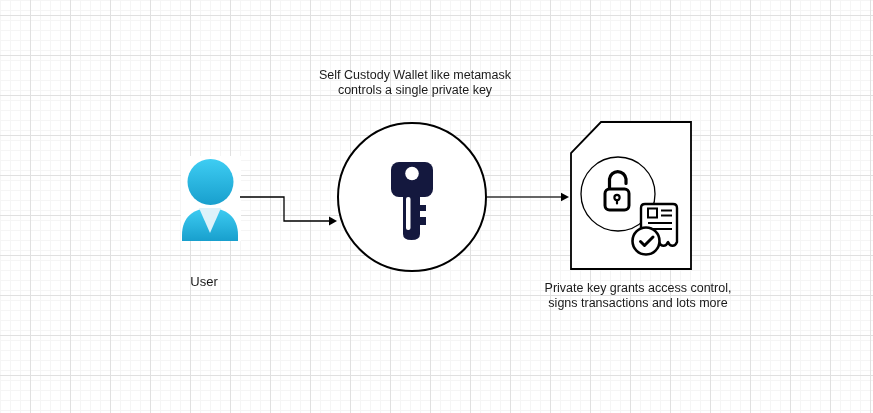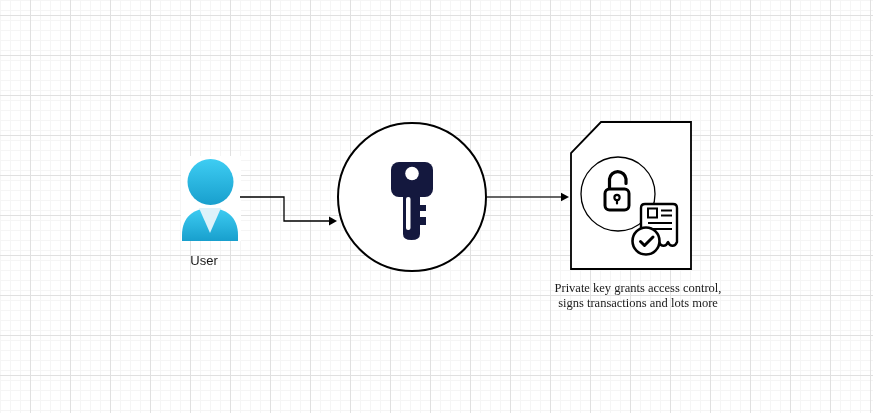--- a/index.html
+++ b/index.html
@@ -19,43 +19,45 @@
   }
   .lbl{
     position:absolute;
     text-align:center;
     font-size:12.5px;
     line-height:15px;
     white-space:pre-line;
     color:#1a1a1a;
   }
   .wallet-note{left:265px;top:68px;width:300px;}
-  .doc-note{left:488px;top:281px;width:300px;font-family:Liberation Serif, serif;}
+  .doc-note{left:488px;top:281px;width:300px;}
   .caption{left:219px;top:344px;width:400px;}
-  .user-label{left:164px;top:253px;width:80px;font-size:13px;}
+  .user-label{left:164px;top:274px;width:80px;font-size:13px;}
   .user-node{
     position:absolute;left:181px;top:156px;width:60px;height:85px;
     background:#ffffff;
   }
   .wallet-node{
     position:absolute;left:337px;top:122px;width:150px;height:150px;
     border:2px solid #000;border-radius:50%;background:#fff;
     box-sizing:border-box;
   }
   .wallet-node svg{position:absolute;left:51px;top:38px;}
   .arrow{position:absolute;}
   .arrow1{left:240px;top:190px;}
   .arrow2{left:487px;top:190px;}
   .doc-node{position:absolute;left:569px;top:121px;}
 </style>
 </head>
 <body>
 
 <div class="canvas">
 
+  <div class="lbl wallet-note">Self Custody Wallet like metamask
+controls a single private key</div>
 
   <div class="user-node">
     <svg width="60" height="85" viewBox="0 0 60 85">
       <defs>
         <linearGradient id="ug" x1="0" y1="0" x2="0" y2="1">
           <stop offset="0" stop-color="#3ecdf3"></stop>
           <stop offset="1" stop-color="#189fcd"></stop>
         </linearGradient>
       </defs>
       <circle cx="29.5" cy="26" r="23" fill="url(#ug)"></circle>

